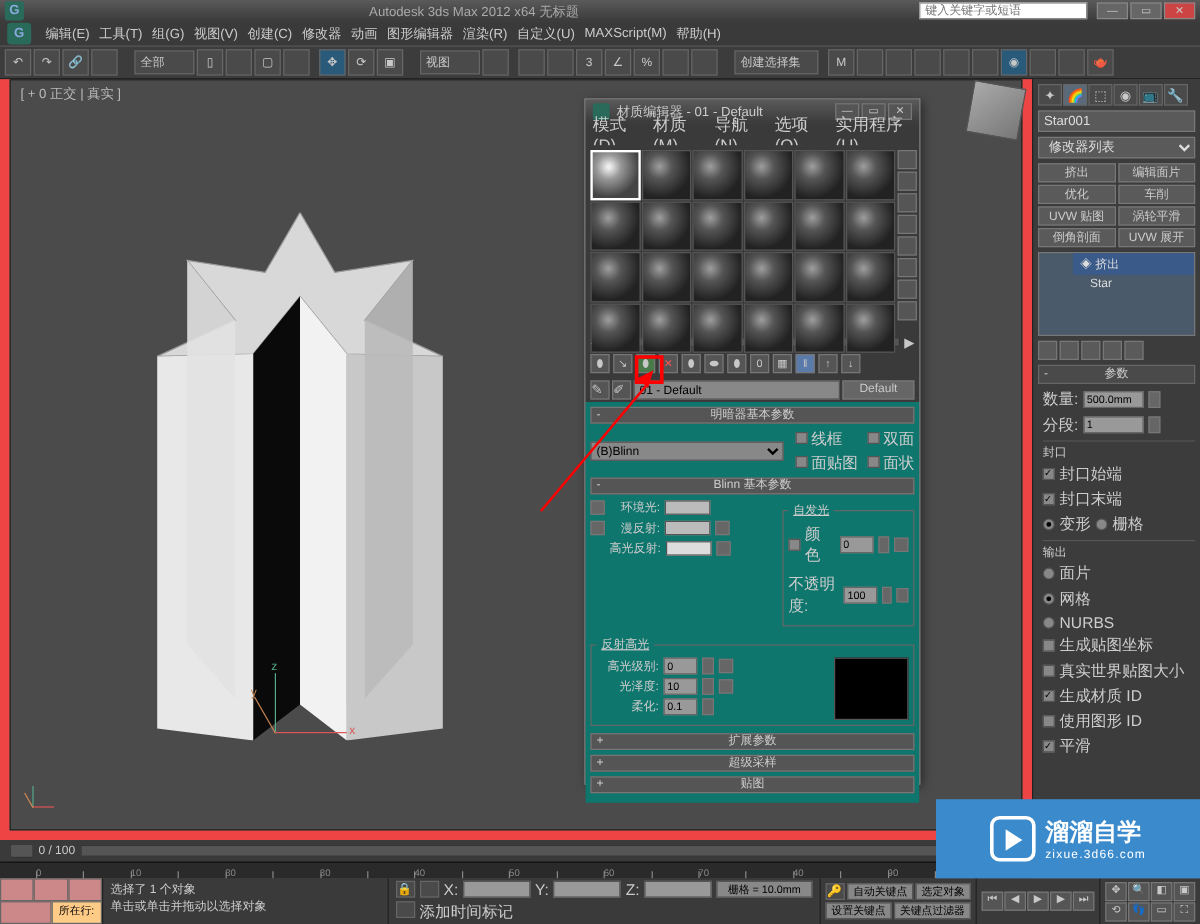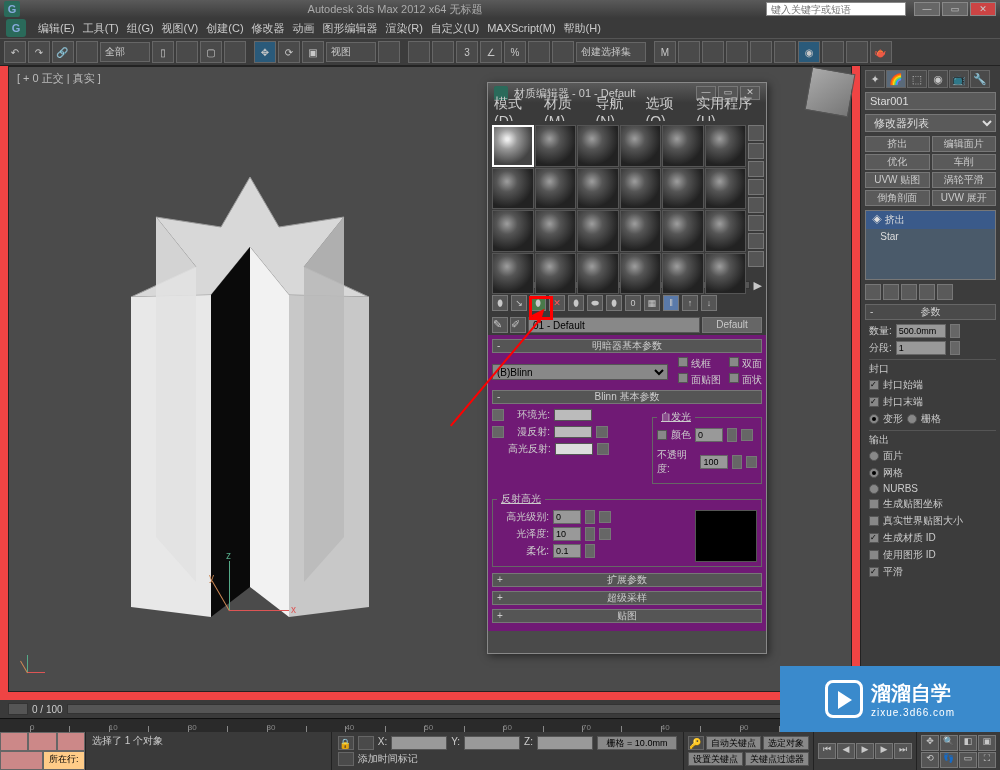--- a/index.html
+++ b/index.html
@@ -16,21 +16,21 @@
 
 
 .menu-bar { height: 20px; background: #3a3a3a; display: flex; align-items: center; padding: 0 6px; gap: 8px; }
 .menu-bar span { font-size: 11px; color: #ccc; cursor: pointer; }
 .menu-bar .app-btn { width: 20px; height: 18px; background: #2a6a5a; border-radius: 3px; display: flex; align-items: center; justify-content: center; color: #8ad; font-weight: bold; margin-right: 4px; }
 
 
 .main-toolbar { height: 28px; background: #3c3c3c; border-top: 1px solid #555; border-bottom: 1px solid #222; display: flex; align-items: center; padding: 0 4px; gap: 2px; }
 .tool-btn { width: 22px; height: 22px; background: #4a4a4a; border: 1px solid #666; display: flex; align-items: center; justify-content: center; font-size: 10px; cursor: pointer; }
 .tool-btn.active { background: #2a5a7a; }
-.tool-dropdown { height: 20px; background: #4a4a4a; border: 1px solid #666; font-size: 10px; padding: 0 4px; min-width: 50px; display: flex; align-items: center; }
+.tool-dropdown { height: 20px; background: #4a4a4a; border: 1px solid #666; font-size: 10px; padding: 0 4px; min-width: 50px; display: flex; align-items: center; margin-left: 12px; }
 .tool-sep { width: 4px; }
 
 
 .main-area { position: absolute; top: 66px; left: 0; right: 140px; bottom: 70px; background: #ef4444; }
 .viewport { position: absolute; top: 0; left: 8px; right: 8px; bottom: 8px; background: #4b4b4b; border: 1px solid #222; }
 .viewport-label { position: absolute; top: 4px; left: 8px; color: #bbb; font-size: 11px; }
 
 
 .star-object { position: absolute; top: 110px; left: 70px; width: 342px; height: 440px; }
 
@@ -48,30 +48,30 @@
 
 
 .cmd-panel { position: absolute; top: 66px; right: 0; width: 140px; bottom: 70px; background: #3c3c3c; border-left: 1px solid #222; padding: 4px; overflow: hidden; }
 .cmd-tabs { display: flex; gap: 1px; margin-bottom: 4px; }
 .cmd-tab { width: 20px; height: 18px; background: #4a4a4a; border: 1px solid #666; display: flex; align-items: center; justify-content: center; }
 .cmd-tab.active { background: #5a6a7a; }
 .name-field { width: 100%; height: 18px; background: #5a5a5a; border: 1px solid #777; color: #ddd; padding: 0 4px; margin-bottom: 4px; font-size: 11px; }
 .dropdown { width: 100%; height: 18px; background: #5a5a5a; border: 1px solid #777; color: #ddd; padding: 0 4px; margin-bottom: 4px; font-size: 11px; }
 .btn-grid { display: grid; grid-template-columns: 1fr 1fr; gap: 2px; margin-bottom: 4px; }
 .panel-btn { height: 16px; background: #5a5a5a; border: 1px solid #777; color: #ccc; font-size: 10px; display: flex; align-items: center; justify-content: center; cursor: pointer; }
-.mod-stack { height: 70px; background: #4a5a6a; border: 1px solid #777; margin-bottom: 4px; }
+.mod-stack { height: 70px; background: #4a5a6a; border: 1px solid #777; margin-bottom: 4px; padding-left: 28px; }
 .mod-item { padding: 2px 6px; font-size: 10px; color: #ddd; }
 .mod-item.sel { background: #3a5a8a; }
 .mod-toolbar { display: flex; gap: 2px; margin-bottom: 4px; }
 .mod-tool { width: 16px; height: 16px; background: #5a5a5a; border: 1px solid #777; }
 
 .rollout-title { width: 100%; height: 16px; background: #4a4a4a; border: 1px solid #666; text-align: center; color: #ccc; font-size: 10px; line-height: 14px; margin-bottom: 4px; position: relative; }
 .rollout-title::before { content: "-"; position: absolute; left: 4px; }
 .param-row { display: flex; align-items: center; gap: 4px; margin-bottom: 3px; padding: 0 4px; }
-.param-label { font-size: 10px; color: #ccc; }
+.param-label { font-size: 13px; color: #ccc; }
 .param-input { width: 50px; height: 14px; background: #999; border: 1px solid #666; font-size: 9px; padding: 0 2px; color: #000; }
 .spinner { width: 10px; height: 14px; background: #666; border: 1px solid #777; }
 .checkbox { width: 10px; height: 10px; background: #888; border: 1px solid #555; display: inline-block; }
 .checkbox.checked::after { content: "✓"; font-size: 8px; color: #000; display: block; line-height: 8px; }
 .radio { width: 10px; height: 10px; border-radius: 50%; background: #888; border: 1px solid #555; display: inline-block; }
 .radio.checked::after { content: ""; display: block; width: 4px; height: 4px; background: #000; border-radius: 50%; margin: 2px; }
 .group-label { font-size: 10px; color: #ccc; margin: 4px 0 2px 4px; border-top: 1px solid #555; padding-top: 2px; }
 
 
 .mat-editor { position: absolute; top: 82px; left: 487px; width: 280px; height: 572px; background: #4a4a4a; border: 1px solid #888; box-shadow: 2px 2px 8px rgba(0,0,0,0.5); }
@@ -94,21 +94,21 @@
 
 .mat-toolbar { display: flex; gap: 3px; padding: 4px; background: #3a3a3a; align-items: center; flex-wrap: nowrap; }
 .mat-tool { width: 16px; height: 16px; background: #555; border: 1px solid #777; display: flex; align-items: center; justify-content: center; font-size: 9px; }
 .mat-highlight { position: absolute; border: 3px solid #f00; pointer-events: none; }
 
 .mat-name-row { display: flex; gap: 2px; padding: 2px 4px; background: #3a3a3a; align-items: center; }
 .mat-name-row .tool { width: 16px; height: 16px; background: #555; border: 1px solid #777; }
 .mat-name-row .name { flex: 1; height: 16px; background: #888; border: 1px solid #555; font-size: 10px; padding: 0 4px; color: #000; }
 .mat-name-row .type { width: 60px; height: 16px; background: #666; border: 1px solid #777; font-size: 10px; text-align: center; line-height: 14px; }
 
-.mat-rollouts { padding: 4px; background: #701a75; overflow: hidden; }
+.mat-rollouts { padding: 4px; background: #0f766e; overflow: hidden; }
 .mat-rollout-title { height: 14px; background: #555; border: 1px solid #777; text-align: center; font-size: 10px; line-height: 12px; color: #ccc; margin-bottom: 4px; position: relative; }
 .mat-rollout-title.closed::before { content: "+"; position: absolute; left: 4px; }
 .mat-rollout-title:not(.closed)::before { content: "-"; position: absolute; left: 4px; }
 .mat-fieldset { border: 1px solid #666; margin: 2px 0 6px; padding: 4px; }
 .mat-fieldset legend { font-size: 10px; color: #ccc; padding: 0 4px; text-decoration: underline; }
 .mat-row { display: flex; align-items: center; gap: 4px; margin-bottom: 3px; }
 .mat-row .lbl { font-size: 10px; color: #ccc; min-width: 42px; text-align: right; }
 .swatch { width: 38px; height: 12px; background: #bbb; border: 1px solid #555; }
 .map-btn { width: 12px; height: 12px; background: #666; border: 1px solid #777; }
 .spec-preview { width: 62px; height: 52px; background: #000; border: 1px solid #555; margin-left: auto; }
@@ -566,20 +566,21 @@
       <div class="status-tab"></div>
       <div class="status-tab"></div>
     </div>
     <div class="status-tabs">
       <div class="status-tab"></div>
       <div class="status-tab active">所在行:</div>
     </div>
   </div>
   <div class="status-prompt">
     <div class="line">选择了 1 个对象</div>
+    <div class="line">单击或单击并拖动以选择对象</div>
   </div>
   <div class="coord-section">
     <div style="display:flex;flex-direction:column;gap:2px">
       <div style="display:flex;gap:4px">
         <div class="tool-btn" style="width:16px;height:14px">🔒</div>
         <div class="tool-btn" style="width:16px;height:14px"></div>
         <span class="param-label">X:</span>
           <input class="coord-field" style="">
         <span class="param-label">Y:</span>
           <input class="coord-field" style="">

